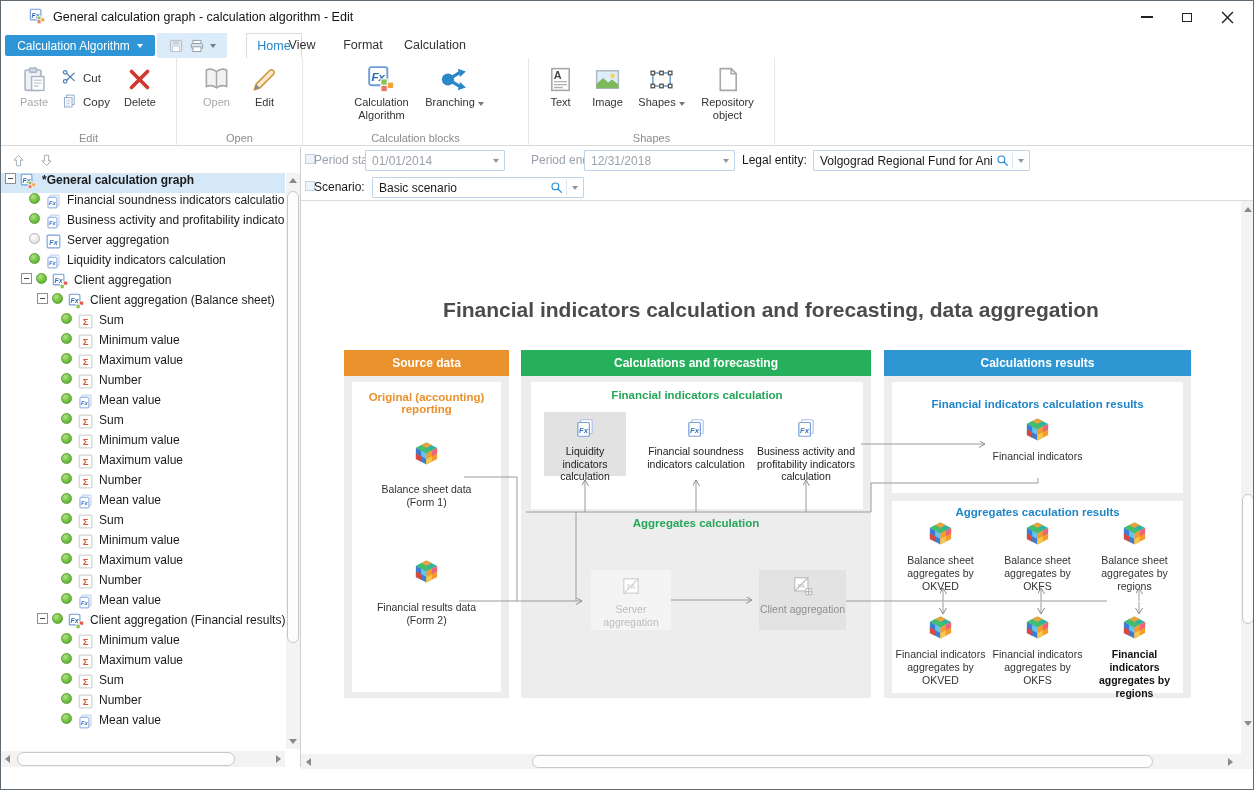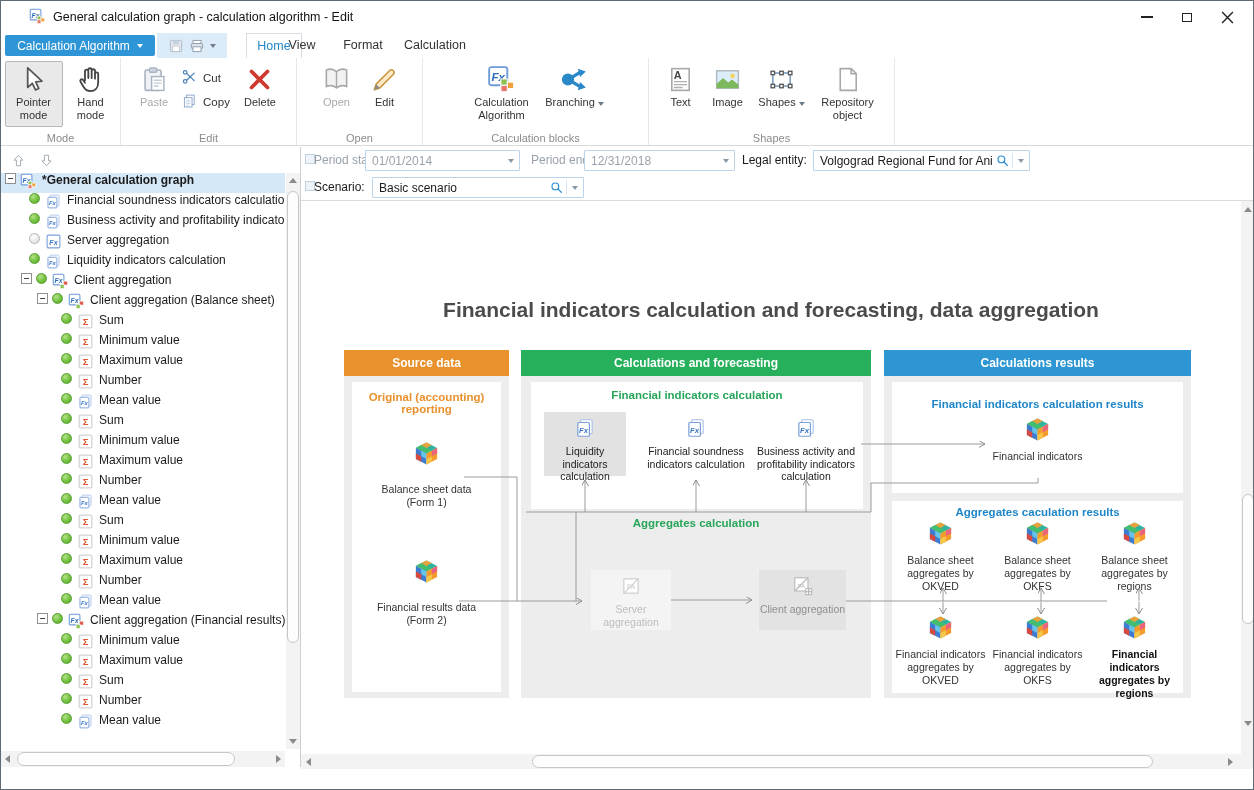--- a/index.html
+++ b/index.html
@@ -150,37 +150,20 @@
       <span class="crt gray"></span>
     </div>
     <div id="tabs"></div>
   <div class="tab active" style="left: 225px; width: 56px; margin-left: 20px;">Home</div>
       <div class="tab" style="left: 281px; width: 40px;">View</div>
       <div class="tab" style="left: 336px; width: 52px;">Format</div>
       <div class="tab" style="left: 400px; width: 68px;">Calculation</div>
     </div>
 
   <div class="ribbon" id="ribbon-groups">
-      <div class="rgroup" style="width: 120px;">
-        <div class="rbtns">
-          <div class="rbtn sel" style="width: 58px;">
-            <div class="ric"><svg viewBox="0 0 20 20">
-                <path d="M6,2 L6,15.5 L9.2,12.6 L11.4,17.2 L13.6,16.2 L11.5,11.7 L15.8,11.2 Z" fill="#fff" stroke="#555" stroke-width="1.2" stroke-linejoin="round"></path>
-              </svg></div>
-            <div class="rlab">Pointer mode</div>
-          </div>
-          <div class="rbtn" style="width: 52px;">
-            <div class="ric"><svg viewBox="0 0 20 20">
-                <path d="M6.2,10.5 V4.4 a1.15,1.15 0 0 1 2.3,0 V9 m0,-5.6 a1.15,1.15 0 0 1 2.3,0 V9 m0,-4.9 a1.15,1.15 0 0 1 2.3,0 V9.4 m0,-3.2 a1.1,1.1 0 0 1 2.2,0 V12 c0,3.8 -2.3,6 -5.3,6 c-2.4,0 -3.6,-0.9 -4.6,-2.6 l-2.3,-3.9 c-0.7,-1.2 0.9,-2.3 1.8,-1.1 l1.3,1.8" fill="#fff" stroke="#444" stroke-width="1.25" stroke-linecap="round" stroke-linejoin="round"></path>
-              </svg></div>
-            <div class="rlab">Hand mode</div>
-          </div>
-        </div>
-        <div class="glabel">Mode</div>
-      </div>
       <div class="rgroup" style="width: 176px;">
         <div class="rbtns">
           <div class="rbtn dis" style="width: 46px;">
             <div class="ric"><svg viewBox="0 0 20 20">
                 <rect x="3.5" y="3.5" width="11" height="14" rx="1" fill="#eef1f5" stroke="#a9b4c0" stroke-width="1.1"></rect>
                 <rect x="6.5" y="2" width="5" height="3" rx="0.8" fill="#cfd8e2" stroke="#a9b4c0" stroke-width="1"></rect>
                 <rect x="8" y="8" width="8.5" height="9.5" fill="#fff" stroke="#a9b4c0" stroke-width="1"></rect>
                 <path d="M9.5,10.5 h5.5 M9.5,12.5 h5.5 M9.5,14.5 h3.5" stroke="#c3cdd8" stroke-width="1"></path>
               </svg></div>
             <div class="rlab">Paste</div>
@@ -599,21 +582,21 @@
     <div class="sb" style="left:0;right:15px;bottom:0;height:16px">
       <span class="tri left" style="left:4px;top:4px"></span>
       <div class="sthumb" style="top:1px;bottom:1px;left:16px;width:218px"></div>
       <span class="tri right" style="right:4px;top:4px"></span>
     </div>
   </div>
 
   <div class="paramsbar">
     <span class="grip" style="left:4px;top:7px"></span>
     <span class="plabel" style="left:13px;top:3px">Period start:</span>
-    <div class="combo dis" style="left:64px;top:3px;width:155px">
+    <div class="combo dis" style="left:64px;top:3px;width:140px">
       <span class="cval">01/01/2014</span>
       <span class="carr">
           <span class="crt"></span>
         </span>
     </div>
     <span class="plabel" style="left:230px;top:3px">Period end:</span>
     <div class="combo dis" style="left:283px;top:3px;width:151px">
       <span class="cval">12/31/2018</span>
       <span class="carr">
           <span class="crt"></span>

